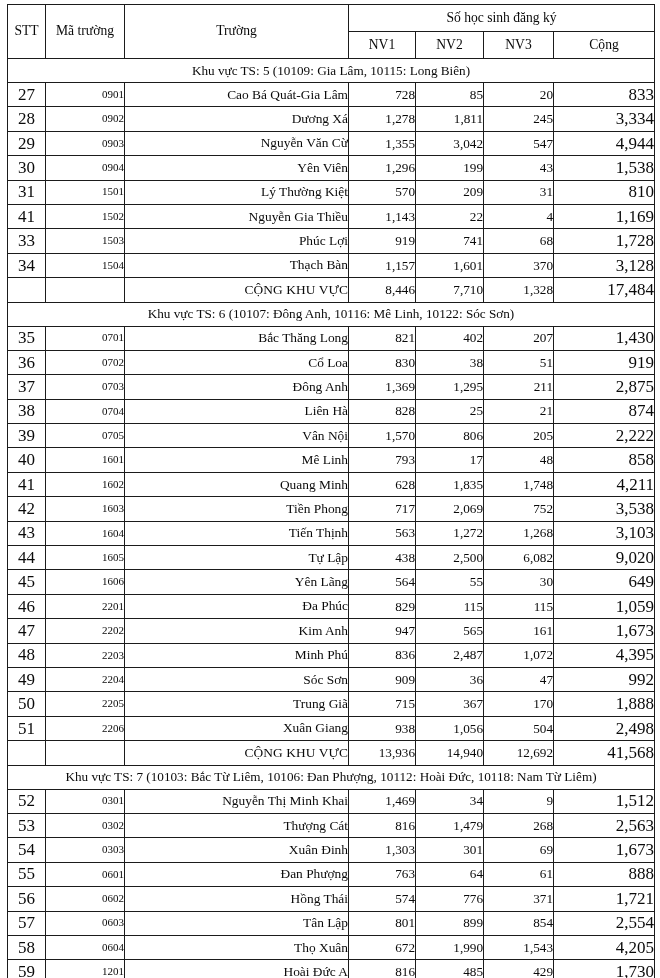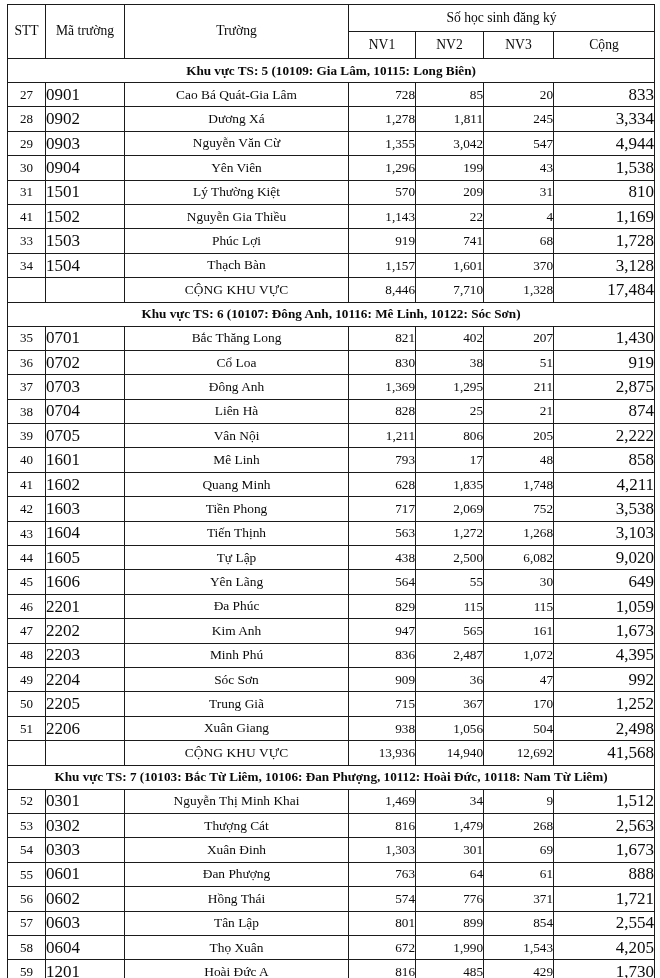--- a/index.html
+++ b/index.html
@@ -57,38 +57,38 @@
   }
   th.h-sub {
     height: 26px;
     margin-top: 43px;
   }
 
   
   tr.section-row td {
     height: 23px;
     text-align: center;
-    font-weight: bold;
+    font-weight: normal;
     font-size: 13.2px;
     padding: 0 4px;
     white-space: nowrap;
   }
 
   
   tr.data-row td { height: 23.4px; }
   td.cell-stt {
     text-align: center;
-    font-size: 13px;
+    font-size: 17px;
   }
   td.cell-ma {
-    text-align: left;
-    font-size: 17px;
+    text-align: right;
+    font-size: 11px;
   }
   td.cell-truong {
-    text-align: center;
+    text-align: right;
     padding-left: 5px;
     font-size: 13.4px;
     white-space: nowrap;
     overflow: hidden;
   }
   td.cell-num {
     text-align: right;
     padding-right: 5px;
     font-size: 13.2px;
   }
@@ -250,21 +250,21 @@
           <td class="cell-truong">Liên Hà</td>
           <td class="cell-num">828</td>
           <td class="cell-num">25</td>
           <td class="cell-num">21</td>
           <td class="cell-cong">874</td>
         </tr>
         <tr class="data-row">
           <td class="cell-stt">39</td>
           <td class="cell-ma">0705</td>
           <td class="cell-truong">Vân Nội</td>
-          <td class="cell-num">1,211</td>
+          <td class="cell-num">1,570</td>
           <td class="cell-num">806</td>
           <td class="cell-num">205</td>
           <td class="cell-cong">2,222</td>
         </tr>
         <tr class="data-row">
           <td class="cell-stt">40</td>
           <td class="cell-ma">1601</td>
           <td class="cell-truong">Mê Linh</td>
           <td class="cell-num">793</td>
           <td class="cell-num">17</td>
@@ -352,21 +352,21 @@
           <td class="cell-num">47</td>
           <td class="cell-cong">992</td>
         </tr>
         <tr class="data-row">
           <td class="cell-stt">50</td>
           <td class="cell-ma">2205</td>
           <td class="cell-truong">Trung Giã</td>
           <td class="cell-num">715</td>
           <td class="cell-num">367</td>
           <td class="cell-num">170</td>
-          <td class="cell-cong">1,252</td>
+          <td class="cell-cong">1,888</td>
         </tr>
         <tr class="data-row">
           <td class="cell-stt">51</td>
           <td class="cell-ma">2206</td>
           <td class="cell-truong">Xuân Giang</td>
           <td class="cell-num">938</td>
           <td class="cell-num">1,056</td>
           <td class="cell-num">504</td>
           <td class="cell-cong">2,498</td>
         </tr>

